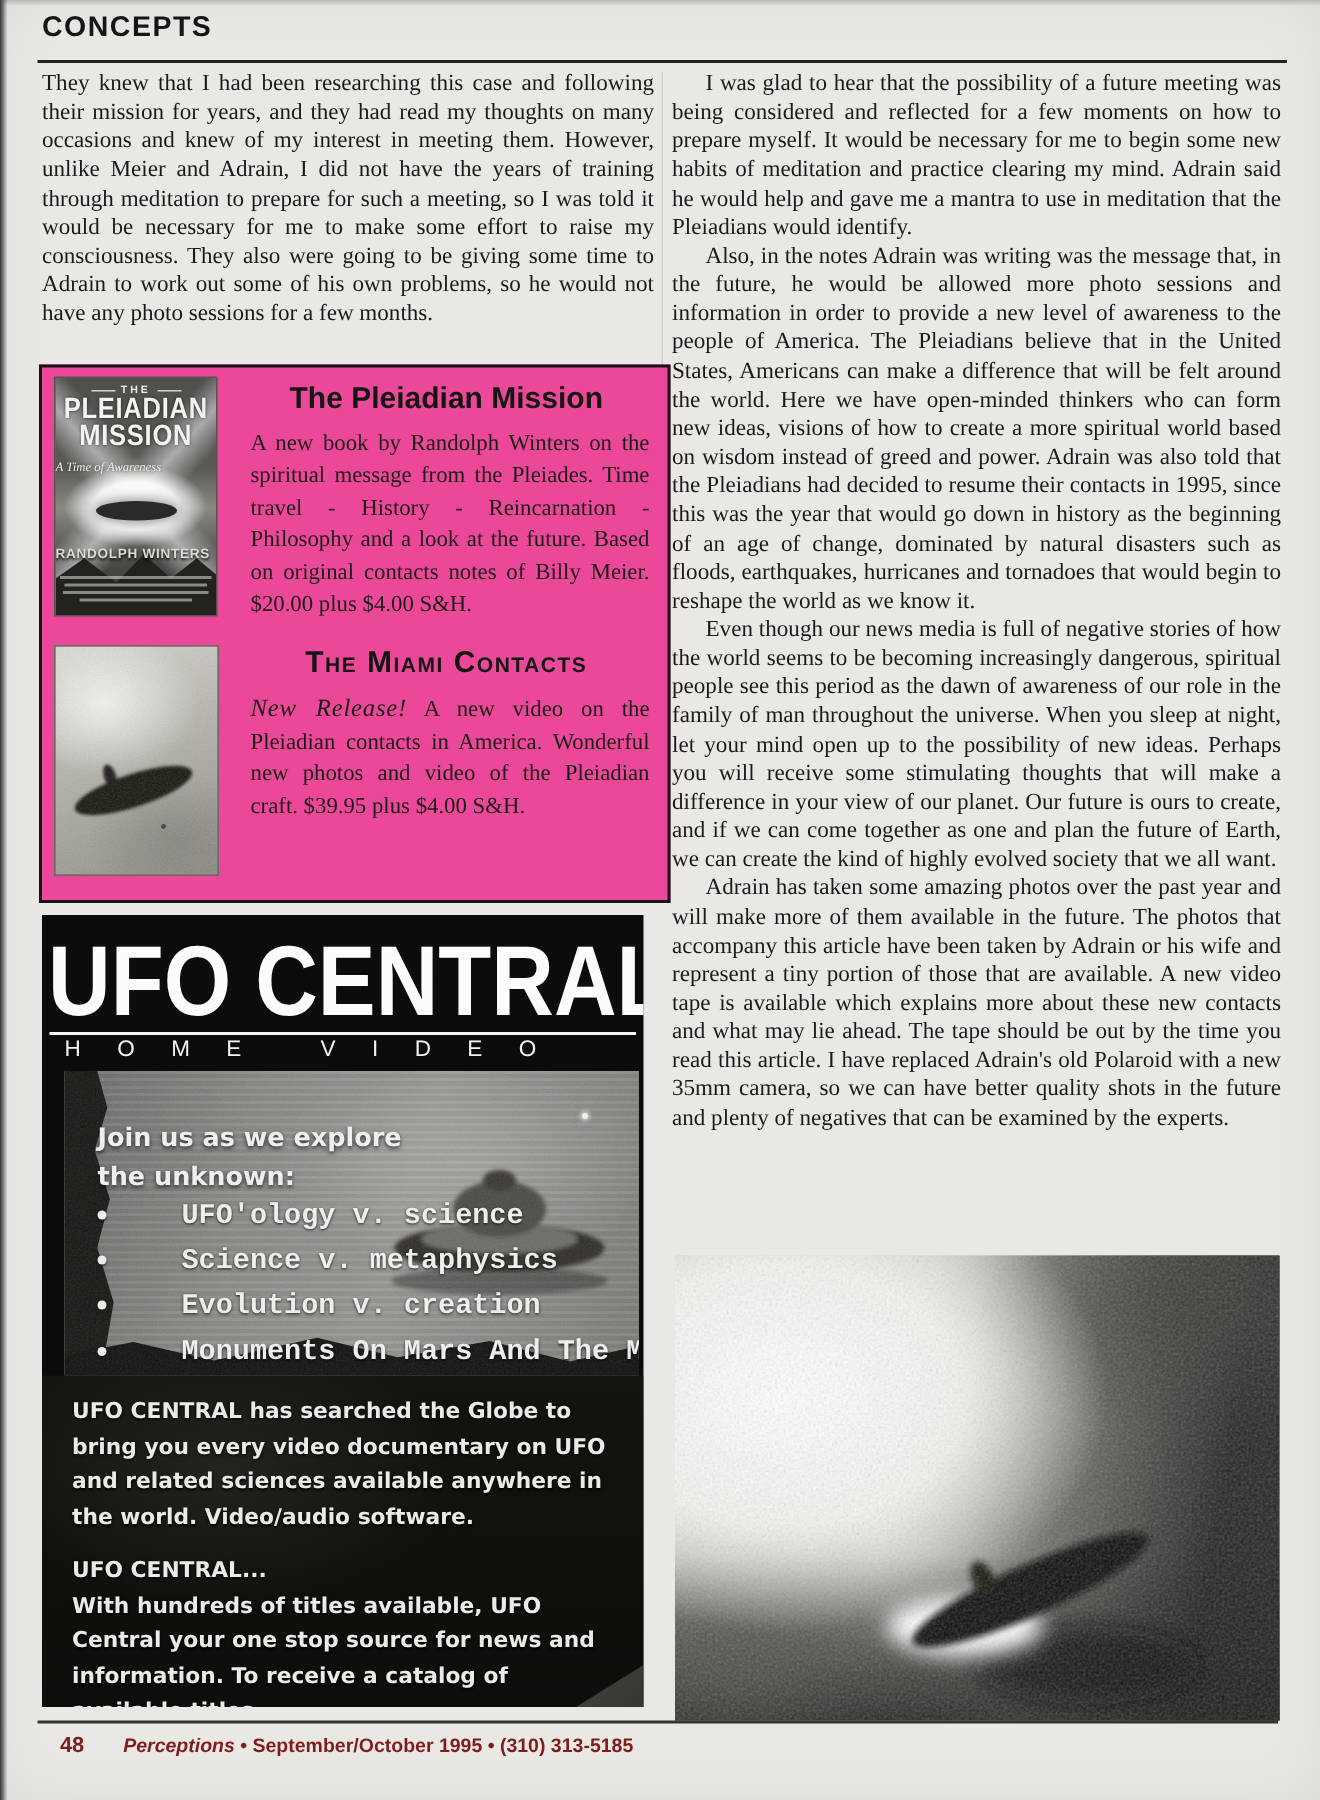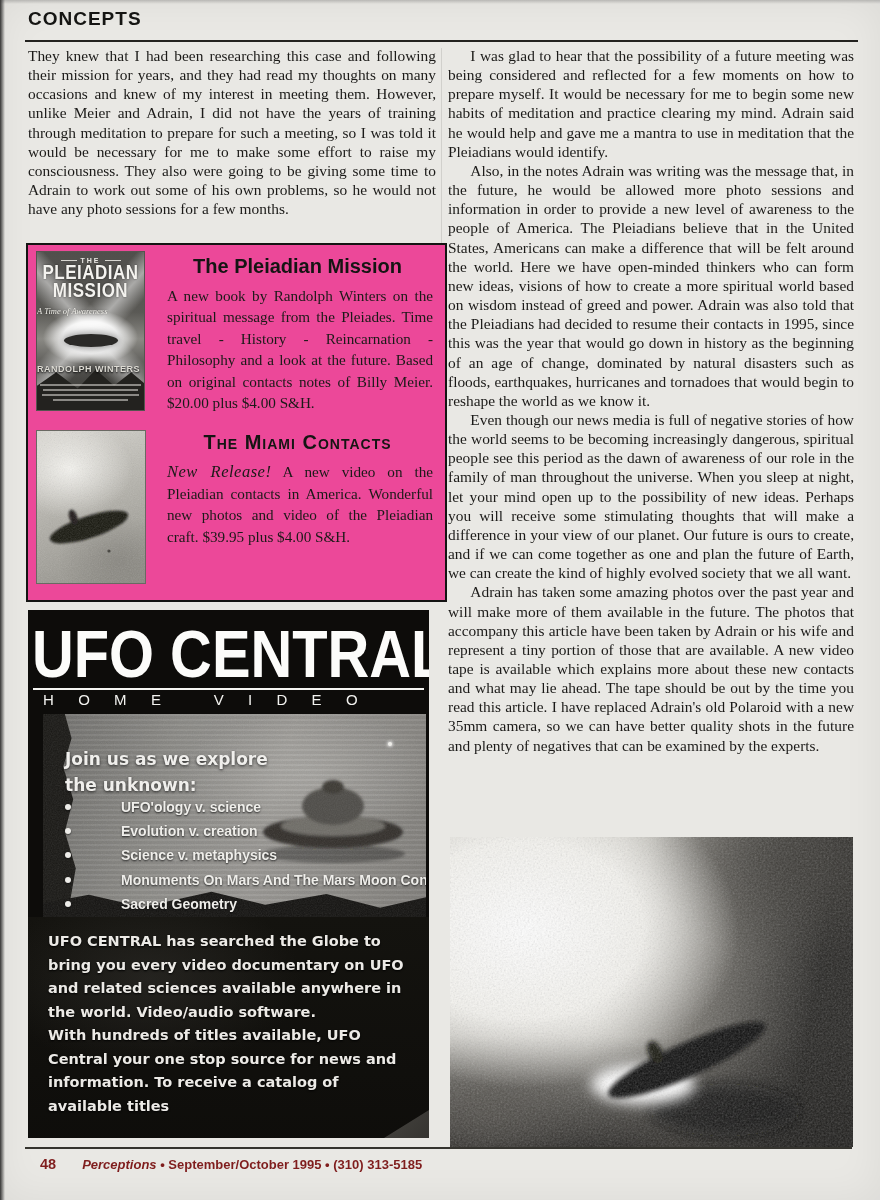--- a/index.html
+++ b/index.html
@@ -88,21 +88,21 @@
         clip-path:polygon(0 100%,0 62%,12% 38%,26% 72%,44% 30%,58% 66%,74% 36%,88% 74%,100% 45%,100% 100%);}
   .joinus{position:absolute;left:22px;top:32px;width:215px;font-family:"DejaVu Sans",sans-serif;
         font-weight:bold;font-size:17px;line-height:26px;color:#f4f3f0;
         text-shadow:0 1px 3px rgba(0,0,0,0.8);}
   .ufostar{position:absolute;right:34px;top:28px;width:4px;height:4px;border-radius:50%;
         background:#f2f1ec;box-shadow:0 0 3px 1px rgba(255,255,255,0.7);}
   .bullets{position:absolute;left:22px;top:85px;margin:0;padding:0;list-style:none;}
   .bullets li{display:flex;align-items:center;margin-bottom:8.2px;white-space:nowrap;}
   .bullets .dot{flex:none;width:6px;height:6px;border-radius:50%;background:#f1f0ec;margin-right:50px;
         box-shadow:0 1px 2px rgba(0,0,0,0.7);}
-  .bullets .bl{font-family:Liberation Sans, sans-serif;font-weight:bold;font-size:14px;
+  .bullets .bl{font-family:Liberation Mono, monospace;font-weight:bold;font-size:19px;
         color:#f3f2ee;text-shadow:0 1px 2px rgba(0,0,0,0.85);}
   .ufodark{position:relative;padding:13px 20px 0 20px;height:300px;
         background:
          radial-gradient(ellipse 220px 130px at 30% 20%, rgba(70,68,64,0.35), rgba(0,0,0,0) 70%),
          linear-gradient(#14130f,#0c0b09);}
   .ufodark p{margin:0;font-family:"DejaVu Sans",sans-serif;font-weight:bold;font-size:14.5px;
         line-height:23.5px;color:#eceae6;text-shadow:0 1px 2px #000;}
   .ufodark .h2{margin-top:12px;}
   .rockwedge{position:absolute;right:0;bottom:0;width:150px;height:120px;opacity:0.85;
         background:linear-gradient(135deg,#76736d 0%,#4b4945 45%,#24231f 100%);
@@ -218,25 +218,25 @@
       </svg>
       <div class="ufomtn"></div>
       <div class="joinus">Join us as we explore the unknown:</div>
       <ul class="bullets">
         <li>
             <span class="dot"></span>
             <span class="bl">UFO'ology v. science</span>
           </li>
         <li>
             <span class="dot"></span>
+            <span class="bl">Science v. metaphysics</span>
+          </li>
+        <li>
+            <span class="dot"></span>
             <span class="bl">Evolution v. creation</span>
-          </li>
-        <li>
-            <span class="dot"></span>
-            <span class="bl">Science v. metaphysics</span>
           </li>
         <li>
             <span class="dot"></span>
             <span class="bl">Monuments On Mars And The Mars Moon Connection</span>
           </li>
         <li>
             <span class="dot"></span>
             <span class="bl">Sacred Geometry</span>
           </li>
         <li>
@@ -249,20 +249,21 @@
               <feTurbulence type="fractalNoise" baseFrequency="0.8" numOctaves="2" stitchTiles="stitch"></feTurbulence>
               <feColorMatrix type="saturate" values="0"></feColorMatrix>
             </filter>
           </defs>
         <rect width="401" height="203" filter="url(#g2)" opacity="0.14"></rect>
       </svg>
     </div>
     <div class="ufodark">
       <div class="rockwedge"></div>
       <p>UFO CENTRAL has searched the Globe to bring you every video documentary on UFO and related sciences available anywhere in the world. Video/audio software.</p>
+      <p class="h2">UFO CENTRAL...</p>
       <p>With hundreds of titles available, UFO Central your one stop source for news and information. To receive a catalog of available titles</p>
     </div>
   </div>
 
   <div class="rightcol bodytext">
     <p>I was glad to hear that the possibility of a future meeting was being considered and reflected for a few moments on how to prepare myself. It would be necessary for me to begin some new habits of meditation and practice clearing my mind. Adrain said he would help and gave me a mantra to use in meditation that the Pleiadians would identify.</p>
     <p>Also, in the notes Adrain was writing was the message that, in the future, he would be allowed more photo sessions and information in order to provide a new level of awareness to the people of America. The Pleiadians believe that in the United States, Americans can make a difference that will be felt around the world. Here we have open-minded thinkers who can form new ideas, visions of how to create a more spiritual world based on wisdom instead of greed and power. Adrain was also told that the Pleiadians had decided to resume their contacts in 1995, since this was the year that would go down in history as the beginning of an age of change, dominated by natural disasters such as floods, earthquakes, hurricanes and tornadoes that would begin to reshape the world as we know it.</p>
     <p>Even though our news media is full of negative stories of how the world seems to be becoming increasingly dangerous, spiritual people see this period as the dawn of awareness of our role in the family of man throughout the universe. When you sleep at night, let your mind open up to the possibility of new ideas. Perhaps you will receive some stimulating thoughts that will make a difference in your view of our planet. Our future is ours to create, and if we can come together as one and plan the future of Earth, we can create the kind of highly evolved society that we all want.</p>
     <p>Adrain has taken some amazing photos over the past year and will make more of them available in the future. The photos that accompany this article have been taken by Adrain or his wife and represent a tiny portion of those that are available. A new video tape is available which explains more about these new contacts and what may lie ahead. The tape should be out by the time you read this article. I have replaced Adrain's old Polaroid with a new 35mm camera, so we can have better quality shots in the future and plenty of negatives that can be examined by the experts.</p>
   </div>

